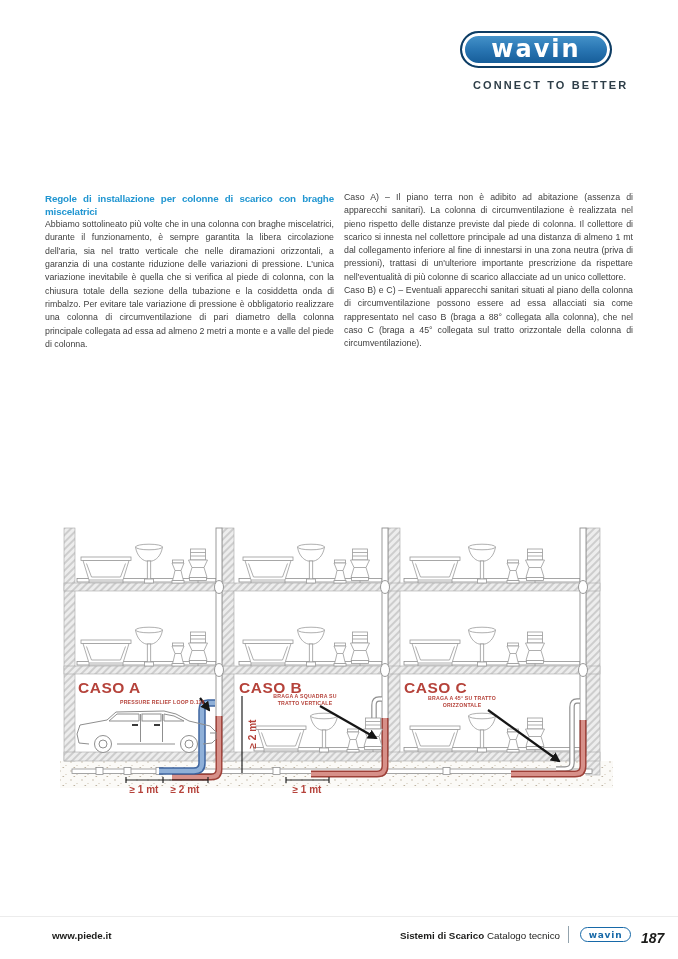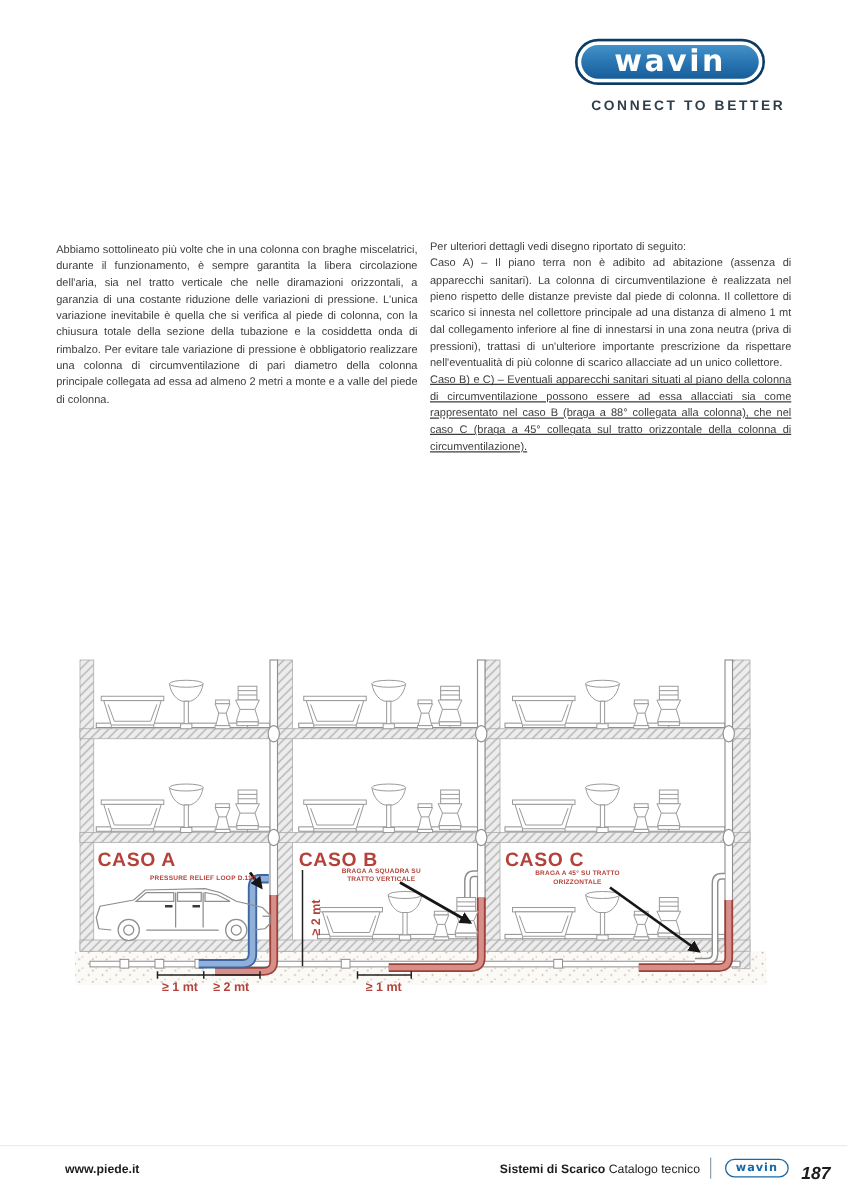--- a/index.html
+++ b/index.html
@@ -18,21 +18,21 @@
     letter-spacing:2.1px; color:#2e3e48; }
 
   
   .col { position:absolute; width:289px; font-size:8.8px; line-height:13.3px;
     color:#3e3e3e; text-align:justify; hyphens:auto; }
   .col-left  { left:45px;  top:193px; }
   .col-right { left:344px; top:191px; }
   .heading { font-size:9.8px; line-height:12.6px; letter-spacing:-0.15px;
     color:#2196d1; margin:0 0 17px 0; font-weight:bold; text-align:justify; }
   .col p { margin:0; }
-  .gap { margin-top:14px;text-decoration:underline; }
+  .gap { margin-top:14px; }
 
   
   svg.diagram { position:absolute; left:58px; top:526px; }
   .caso    { font:bold 15.5px "Liberation Sans",sans-serif; fill:#b5423a; letter-spacing:.5px; }
   .ann     { font:bold 5.2px "Liberation Sans",sans-serif; fill:#b5423a; letter-spacing:.2px; }
   .dimtext { font:bold 10px "Liberation Sans",sans-serif; fill:#b5423a; }
   .dimline { stroke:#222; stroke-width:1.2; }
   .arr     { stroke:#161616; stroke-width:2.2; fill:none; }
 
   
@@ -48,25 +48,25 @@
 </style>
 </head>
 <body>
 
 <div class="logo-pill">
   <span class="logo-text">wavin</span>
 </div>
 <div class="tagline">CONNECT TO BETTER</div>
 
 <div class="col col-left">
+  <p class="heading">Regole di installazione per colonne di scarico con braghe miscelatrici</p>
   <p>Abbiamo sottolineato più volte che in una colonna con braghe miscelatrici, durante il funzionamento, è sempre garantita la libera circolazione dell'aria, sia nel tratto verticale che nelle diramazioni orizzontali, a garanzia di una costante riduzione delle variazioni di pressione. L'unica variazione inevitabile è quella che si verifica al piede di colonna, con la chiusura totale della sezione della tubazione e la cosiddetta onda di rimbalzo. Per evitare tale variazione di pressione è obbligatorio realizzare una colonna di circumventilazione di pari diametro della colonna principale collegata ad essa ad almeno 2 metri a monte e a valle del piede di colonna.</p>
 </div>
 
 <div class="col col-right">
-  <p>Per ulteriori dettagli vedi disegno riportato di seguito:</p>
   <p>Caso A) – Il piano terra non è adibito ad abitazione (assenza di apparecchi sanitari). La colonna di circumventilazione è realizzata nel pieno rispetto delle distanze previste dal piede di colonna. Il collettore di scarico si innesta nel collettore principale ad una distanza di almeno 1 mt dal collegamento inferiore al fine di innestarsi in una zona neutra (priva di pressioni), trattasi di un'ulteriore importante prescrizione da rispettare nell'eventualità di più colonne di scarico allacciate ad un unico collettore.</p>
   <p class="gap">Caso B) e C) – Eventuali apparecchi sanitari situati al piano della colonna di circumventilazione possono essere ad essa allacciati sia come rappresentato nel caso B (braga a 88° collegata alla colonna), che nel caso C (braga a 45° collegata sul tratto orizzontale della colonna di circumventilazione).</p>
 </div>
 
 <svg class="diagram" width="562" height="278" viewBox="0 0 562 278">
   <defs>
     <pattern id="hatch" width="5" height="5" patternUnits="userSpaceOnUse" patternTransform="rotate(45)">
       <rect width="5" height="5" fill="#ededed"></rect>
       <line x1="1" y1="0" x2="1" y2="5" stroke="#b3b3b3" stroke-width="1.1"></line>
     </pattern>

